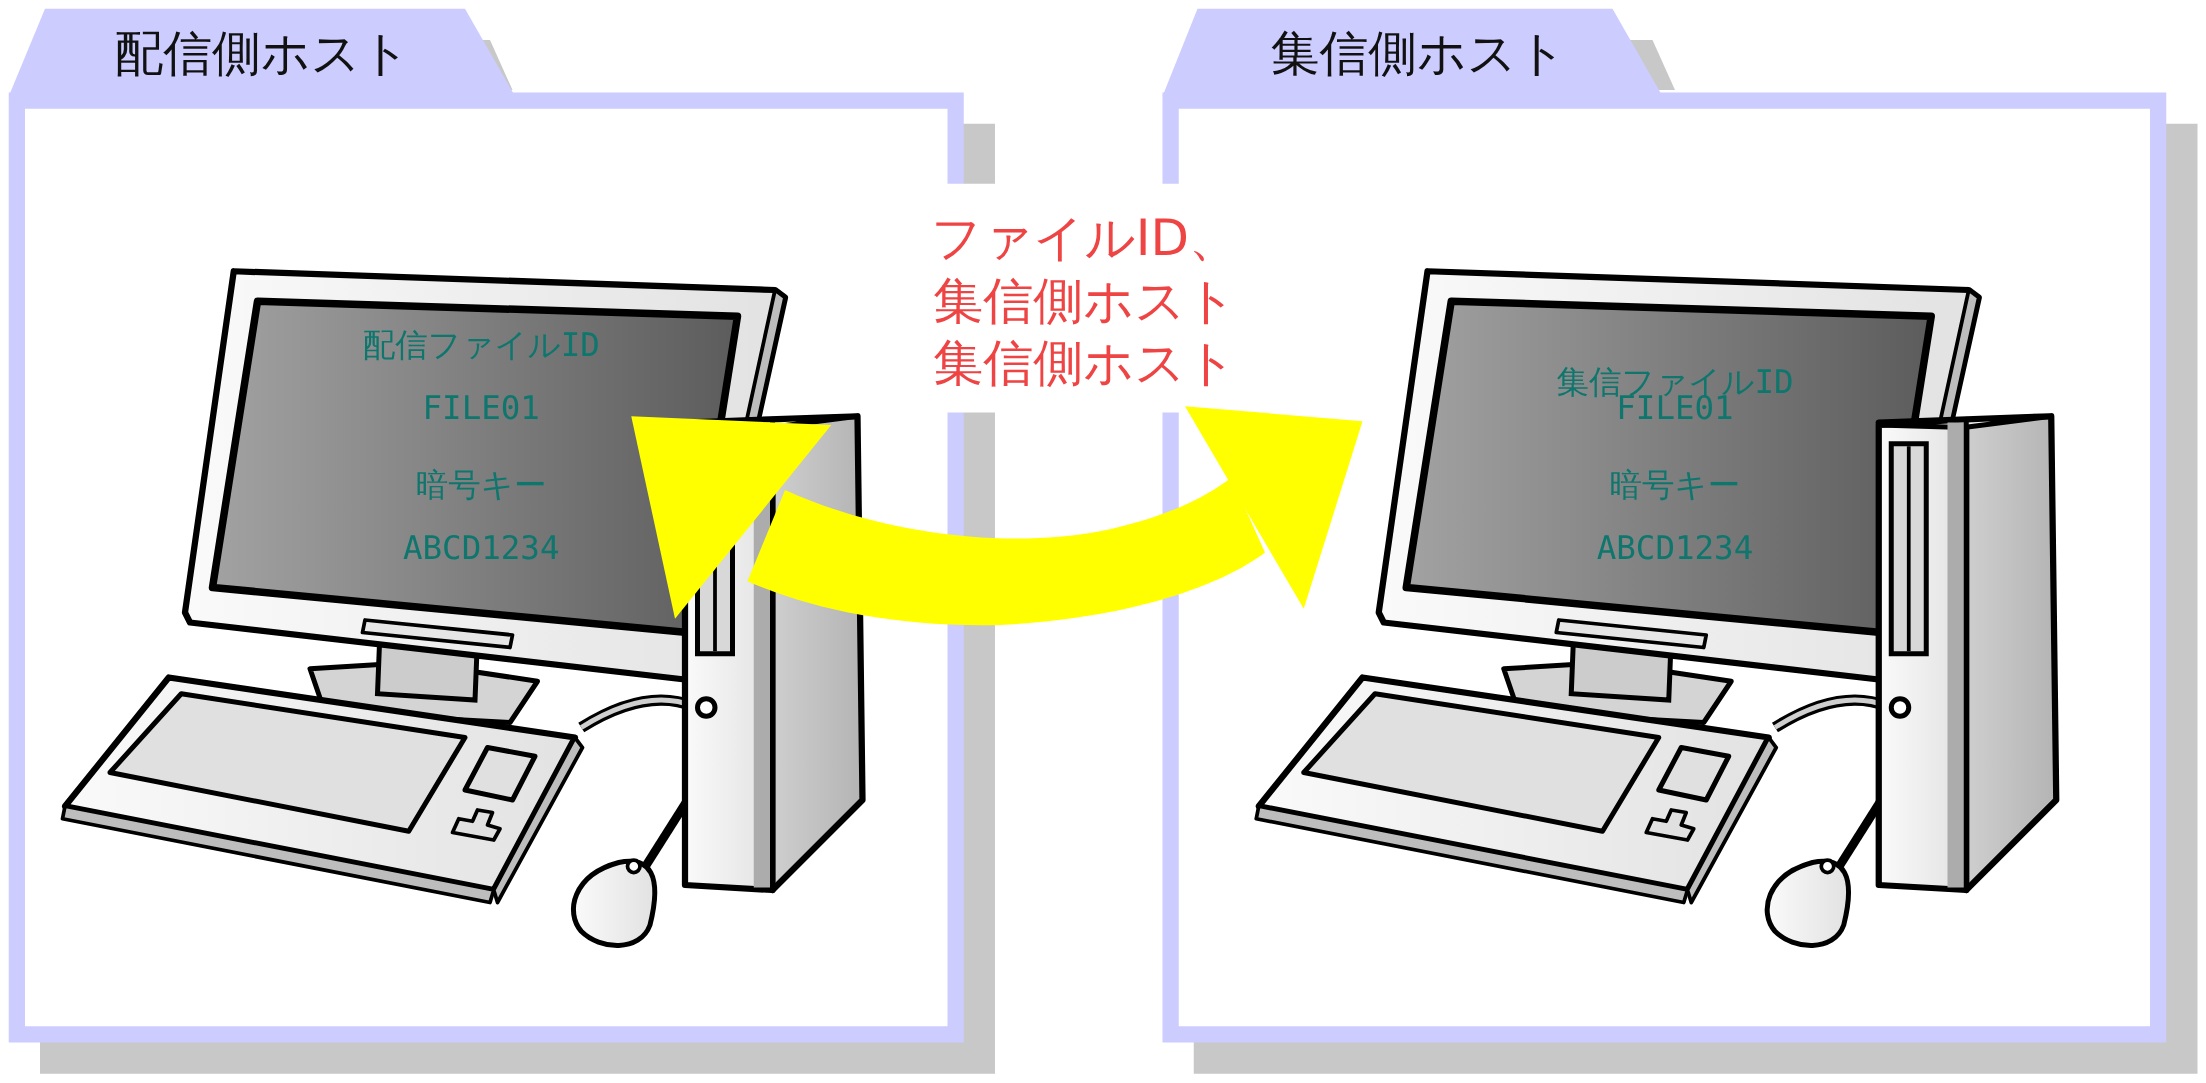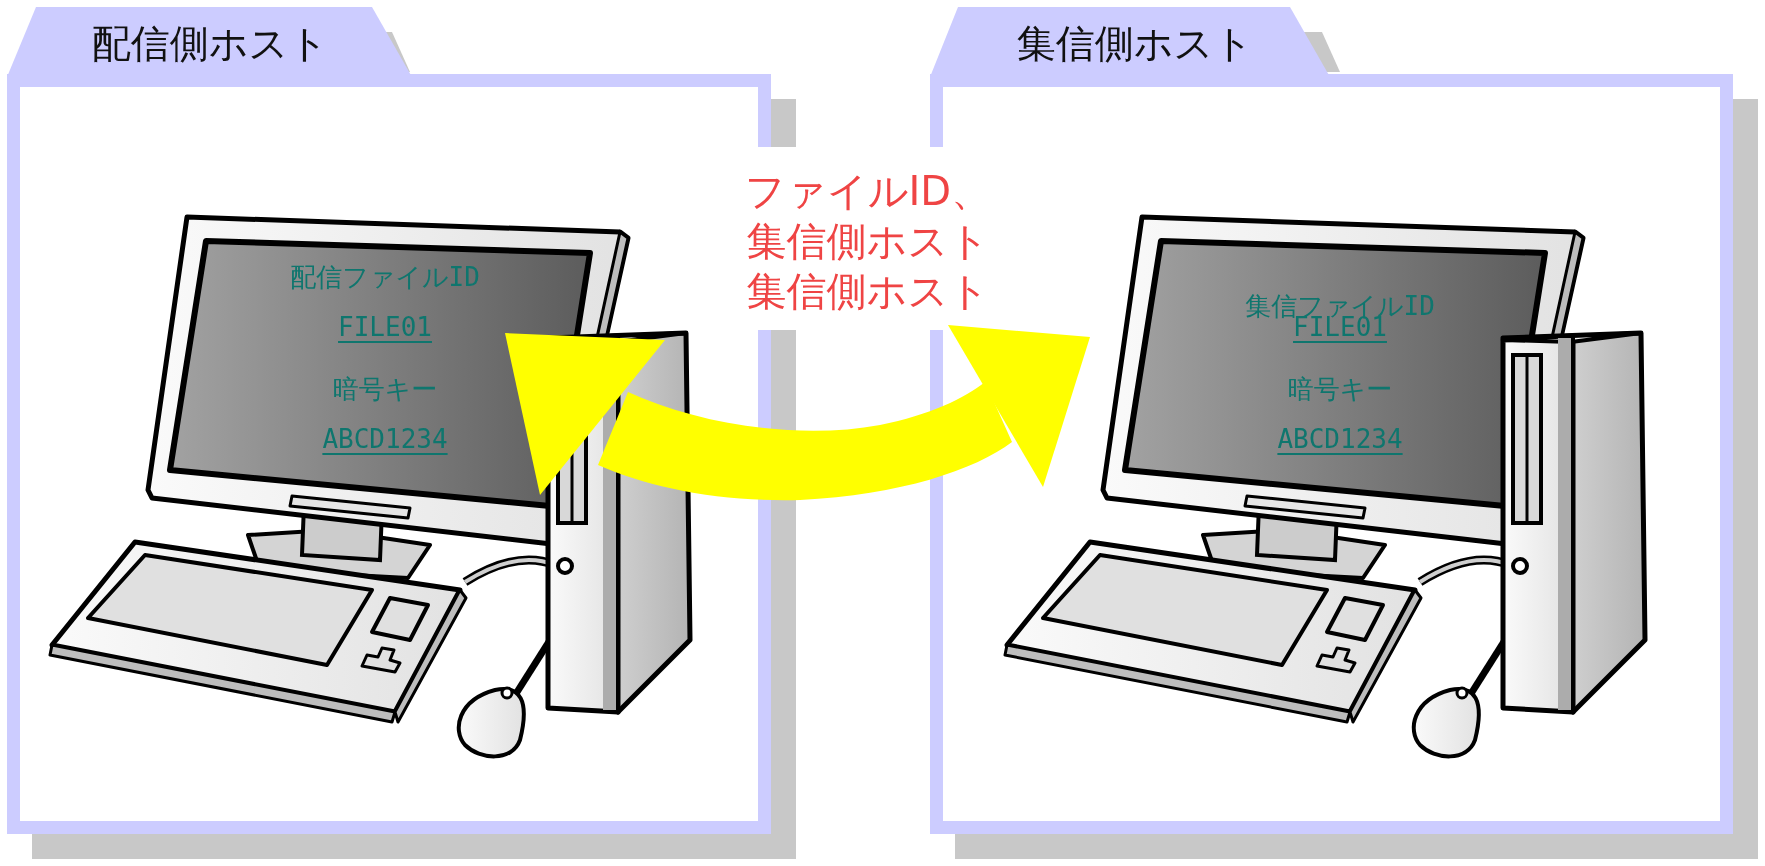--- a/index.html
+++ b/index.html
@@ -7,21 +7,21 @@
          font-family: "DejaVu Sans", "Liberation Sans", sans-serif; }
   #scene { position: absolute; left: 0; top: 0; }
   .tab-label { position: absolute; font-size: 39px; color: #111; white-space: nowrap;
                text-align: center; line-height: 1; }
   .center-label { position: absolute; left: 700px; top: 166px; width: 336px;
                   text-align: center; font-size: 40px; line-height: 50px; color: #ef4444; }
   .center-label div { white-space: nowrap; }
   .screen-text { position: absolute; text-align: center; color: #0f766e; font-size: 26px;
                  font-family: "DejaVu Sans Mono", "Liberation Mono", monospace; line-height: 1; }
   .screen-text .ln { position: absolute; left: 0; width: 100%; white-space: nowrap; }
-  .screen-text .u { text-decoration: underline; text-decoration-thickness: 2px; text-underline-offset: 5px; }
+  .screen-text .u { text-decoration-thickness: 2px; text-underline-offset: 5px; }
 </style>
 </head>
 <body>
 
 <svg id="scene" width="1765" height="866" viewBox="0 0 1765 866" xmlns="http://www.w3.org/2000/svg">
   <defs>
     <linearGradient id="scr" x1="0" y1="0" x2="1" y2="0">
       <stop offset="0" stop-color="#A2A2A2"></stop>
       <stop offset="1" stop-color="#5C5C5C"></stop>
     </linearGradient>

